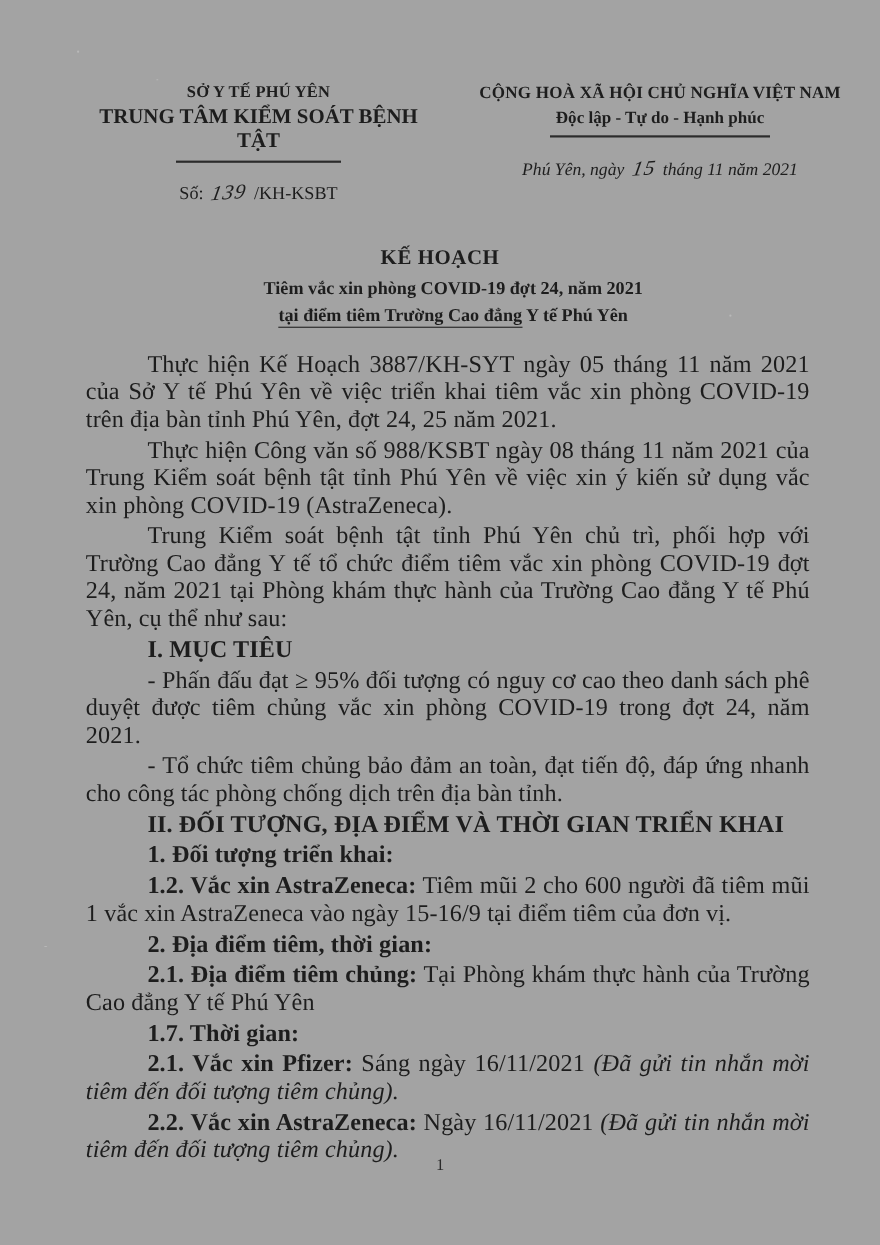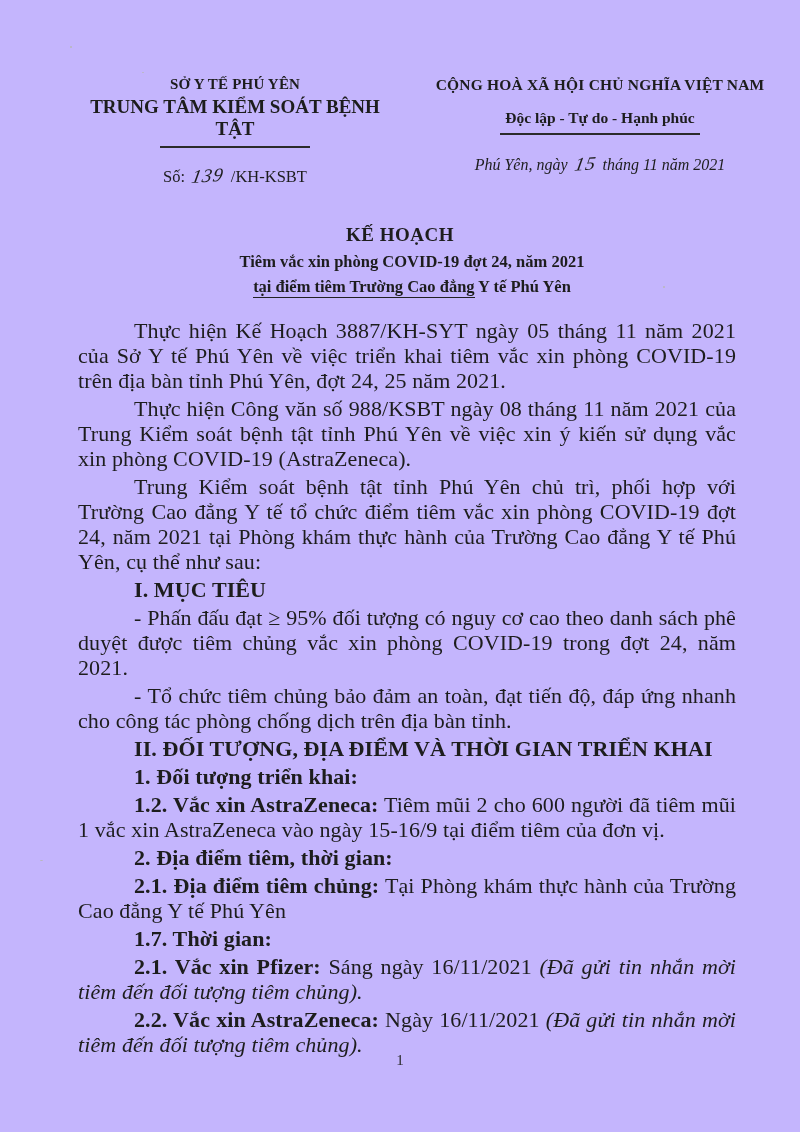--- a/index.html
+++ b/index.html
@@ -1,33 +1,33 @@
 <!DOCTYPE html>
 <html><head>
 <meta charset="utf-8">
 <style>
   html, body { margin:0; padding:0; background:#ffffff; }
   .page {
     position:relative;
     width:800px; height:1132px;
-    background:#c4b5fd;
+    background:#a3a3a3;
     font-family:"Liberation Serif","DejaVu Serif",serif;
     color:#1d1d1d;
     overflow:hidden;
   }
   
   .header { display:flex; padding-top:76px; }
   .hleft { width:330px; margin-left:70px; text-align:center; }
   .hleft .l1 { font-size:15px; font-weight:bold; letter-spacing:0.2px; }
   .hleft .l2 { font-size:19px; font-weight:bold; margin-top:3px; }
   .rule-left { width:150px; height:2px; background:#2b2b2b; margin:6px auto 0; }
   .doc-number { margin-top:17px; font-size:16.5px; }
   .hright { width:400px; text-align:center; }
   .hright .l1 { font-size:15.5px; font-weight:bold; letter-spacing:0.2px; }
-  .hright .l2 { font-size:15.5px; font-weight:bold; margin-top:15px; }
+  .hright .l2 { font-size:15.5px; font-weight:bold; margin-top:5px; }
   .rule-right { width:200px; height:2px; background:#2b2b2b; margin:6px auto 0; }
   .date-line { margin-top:18px; font-size:16px; font-style:italic; }
   .handwritten {
     display:inline-block;
     font-style:italic;
     font-size:19px;
     letter-spacing:1px;
     transform:skewX(-14deg) rotate(-4deg);
     margin:0 3px;
   }

